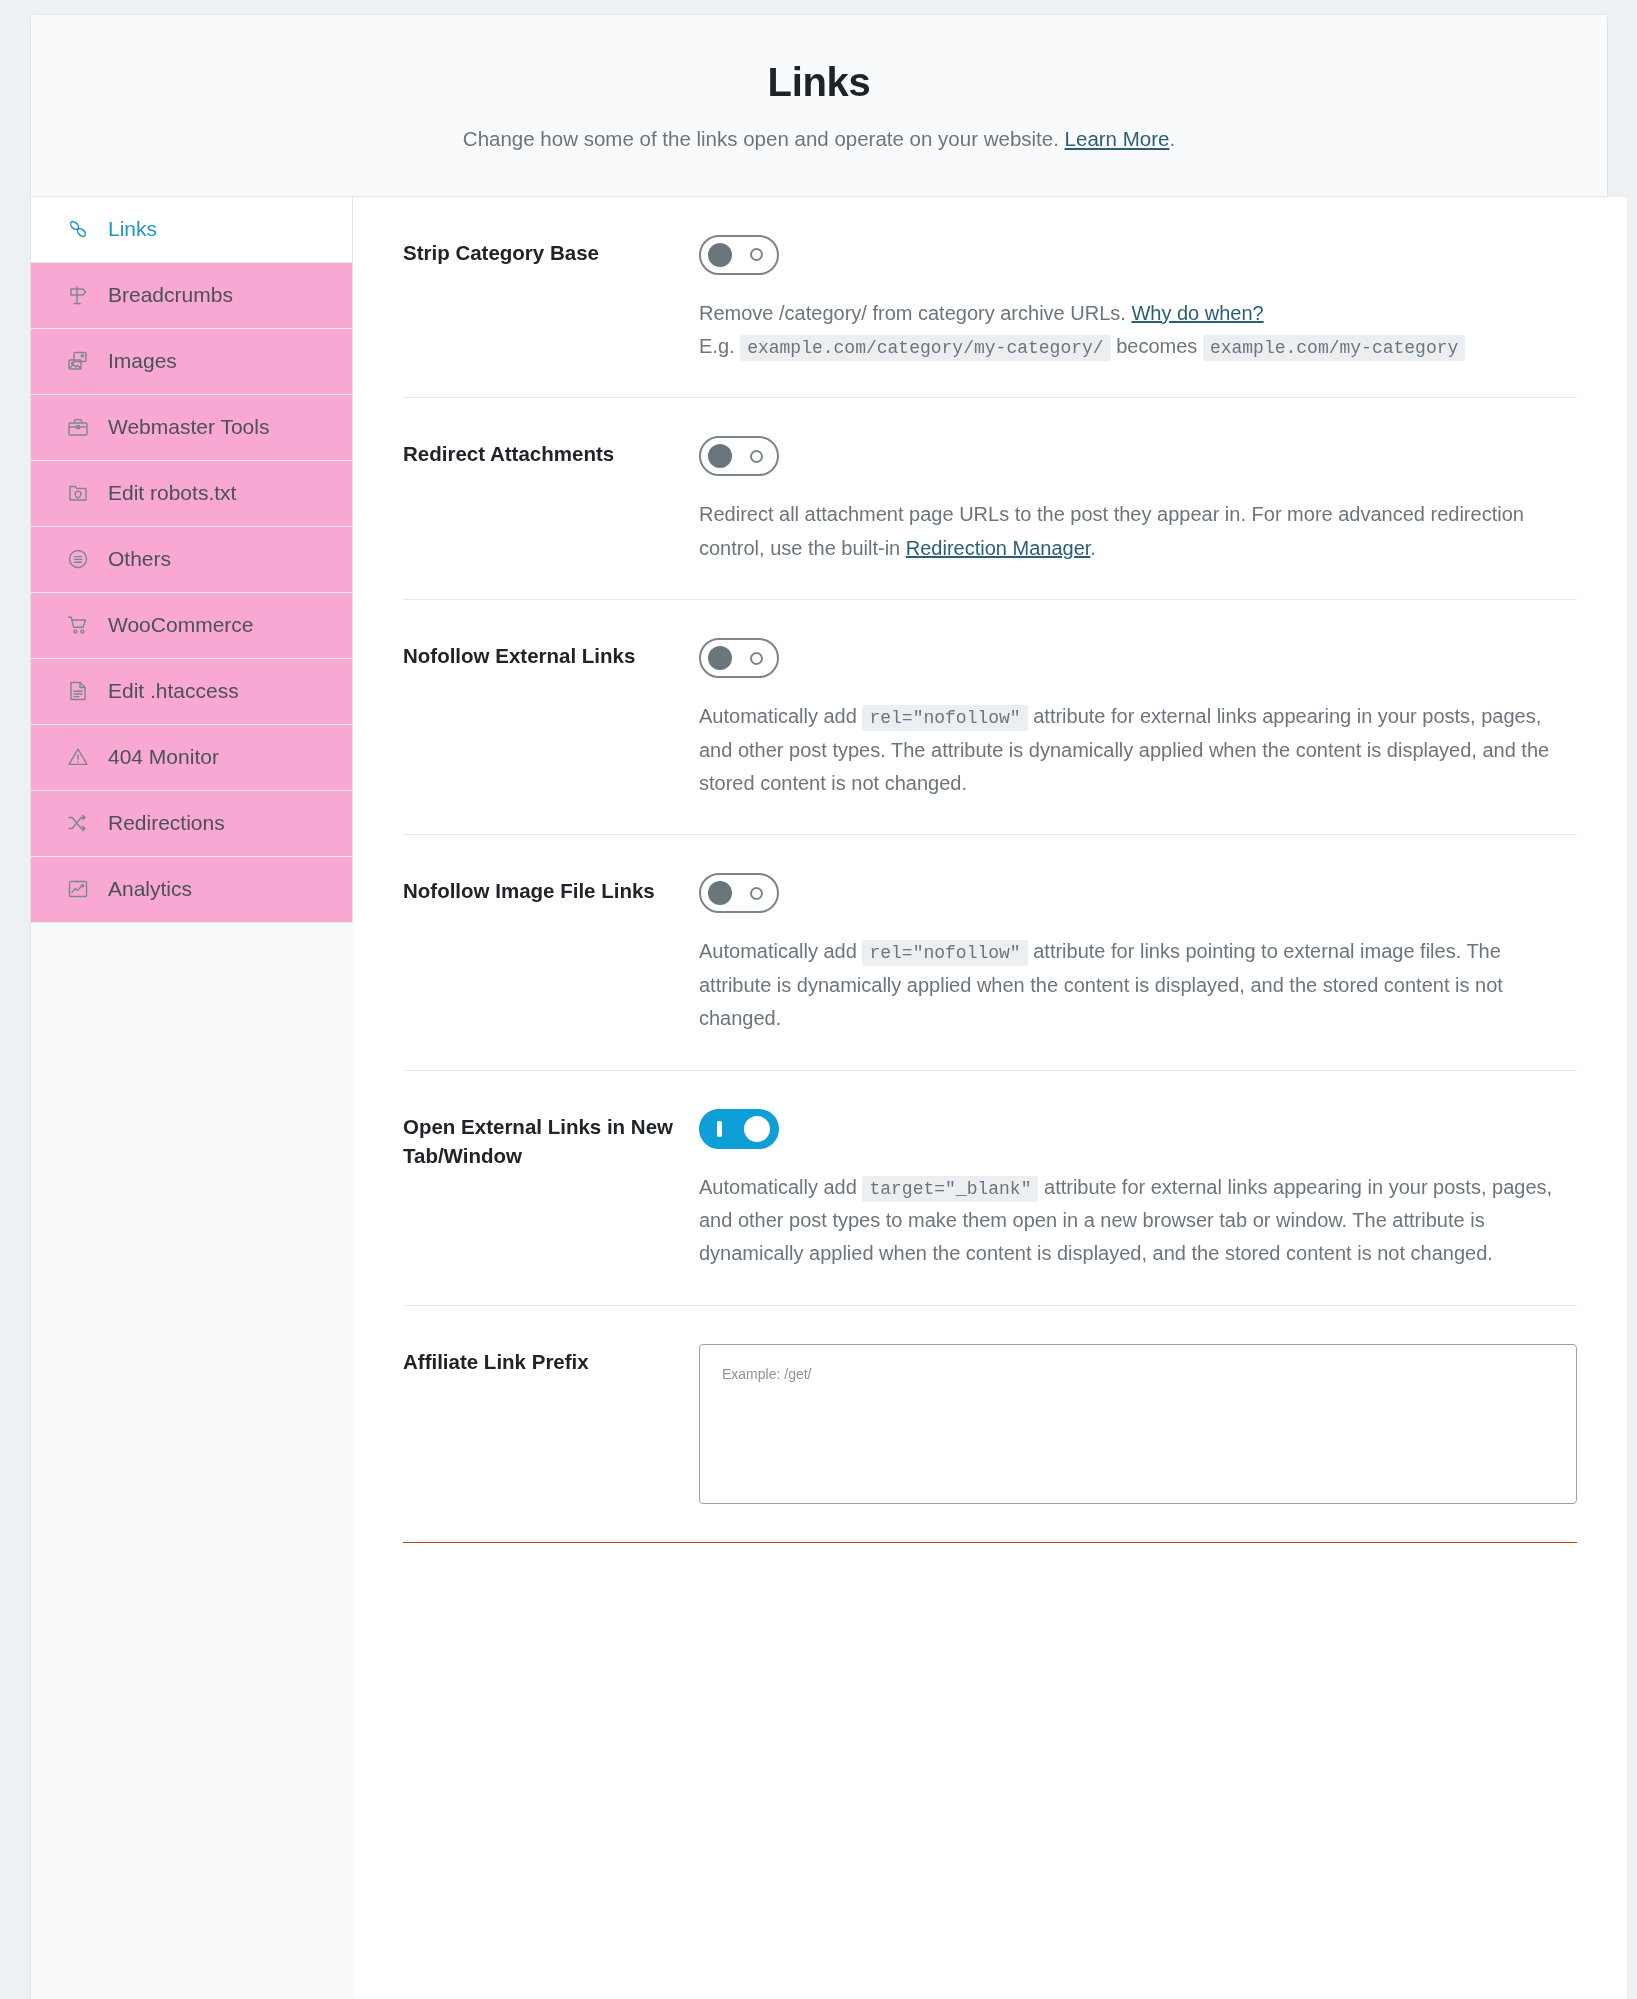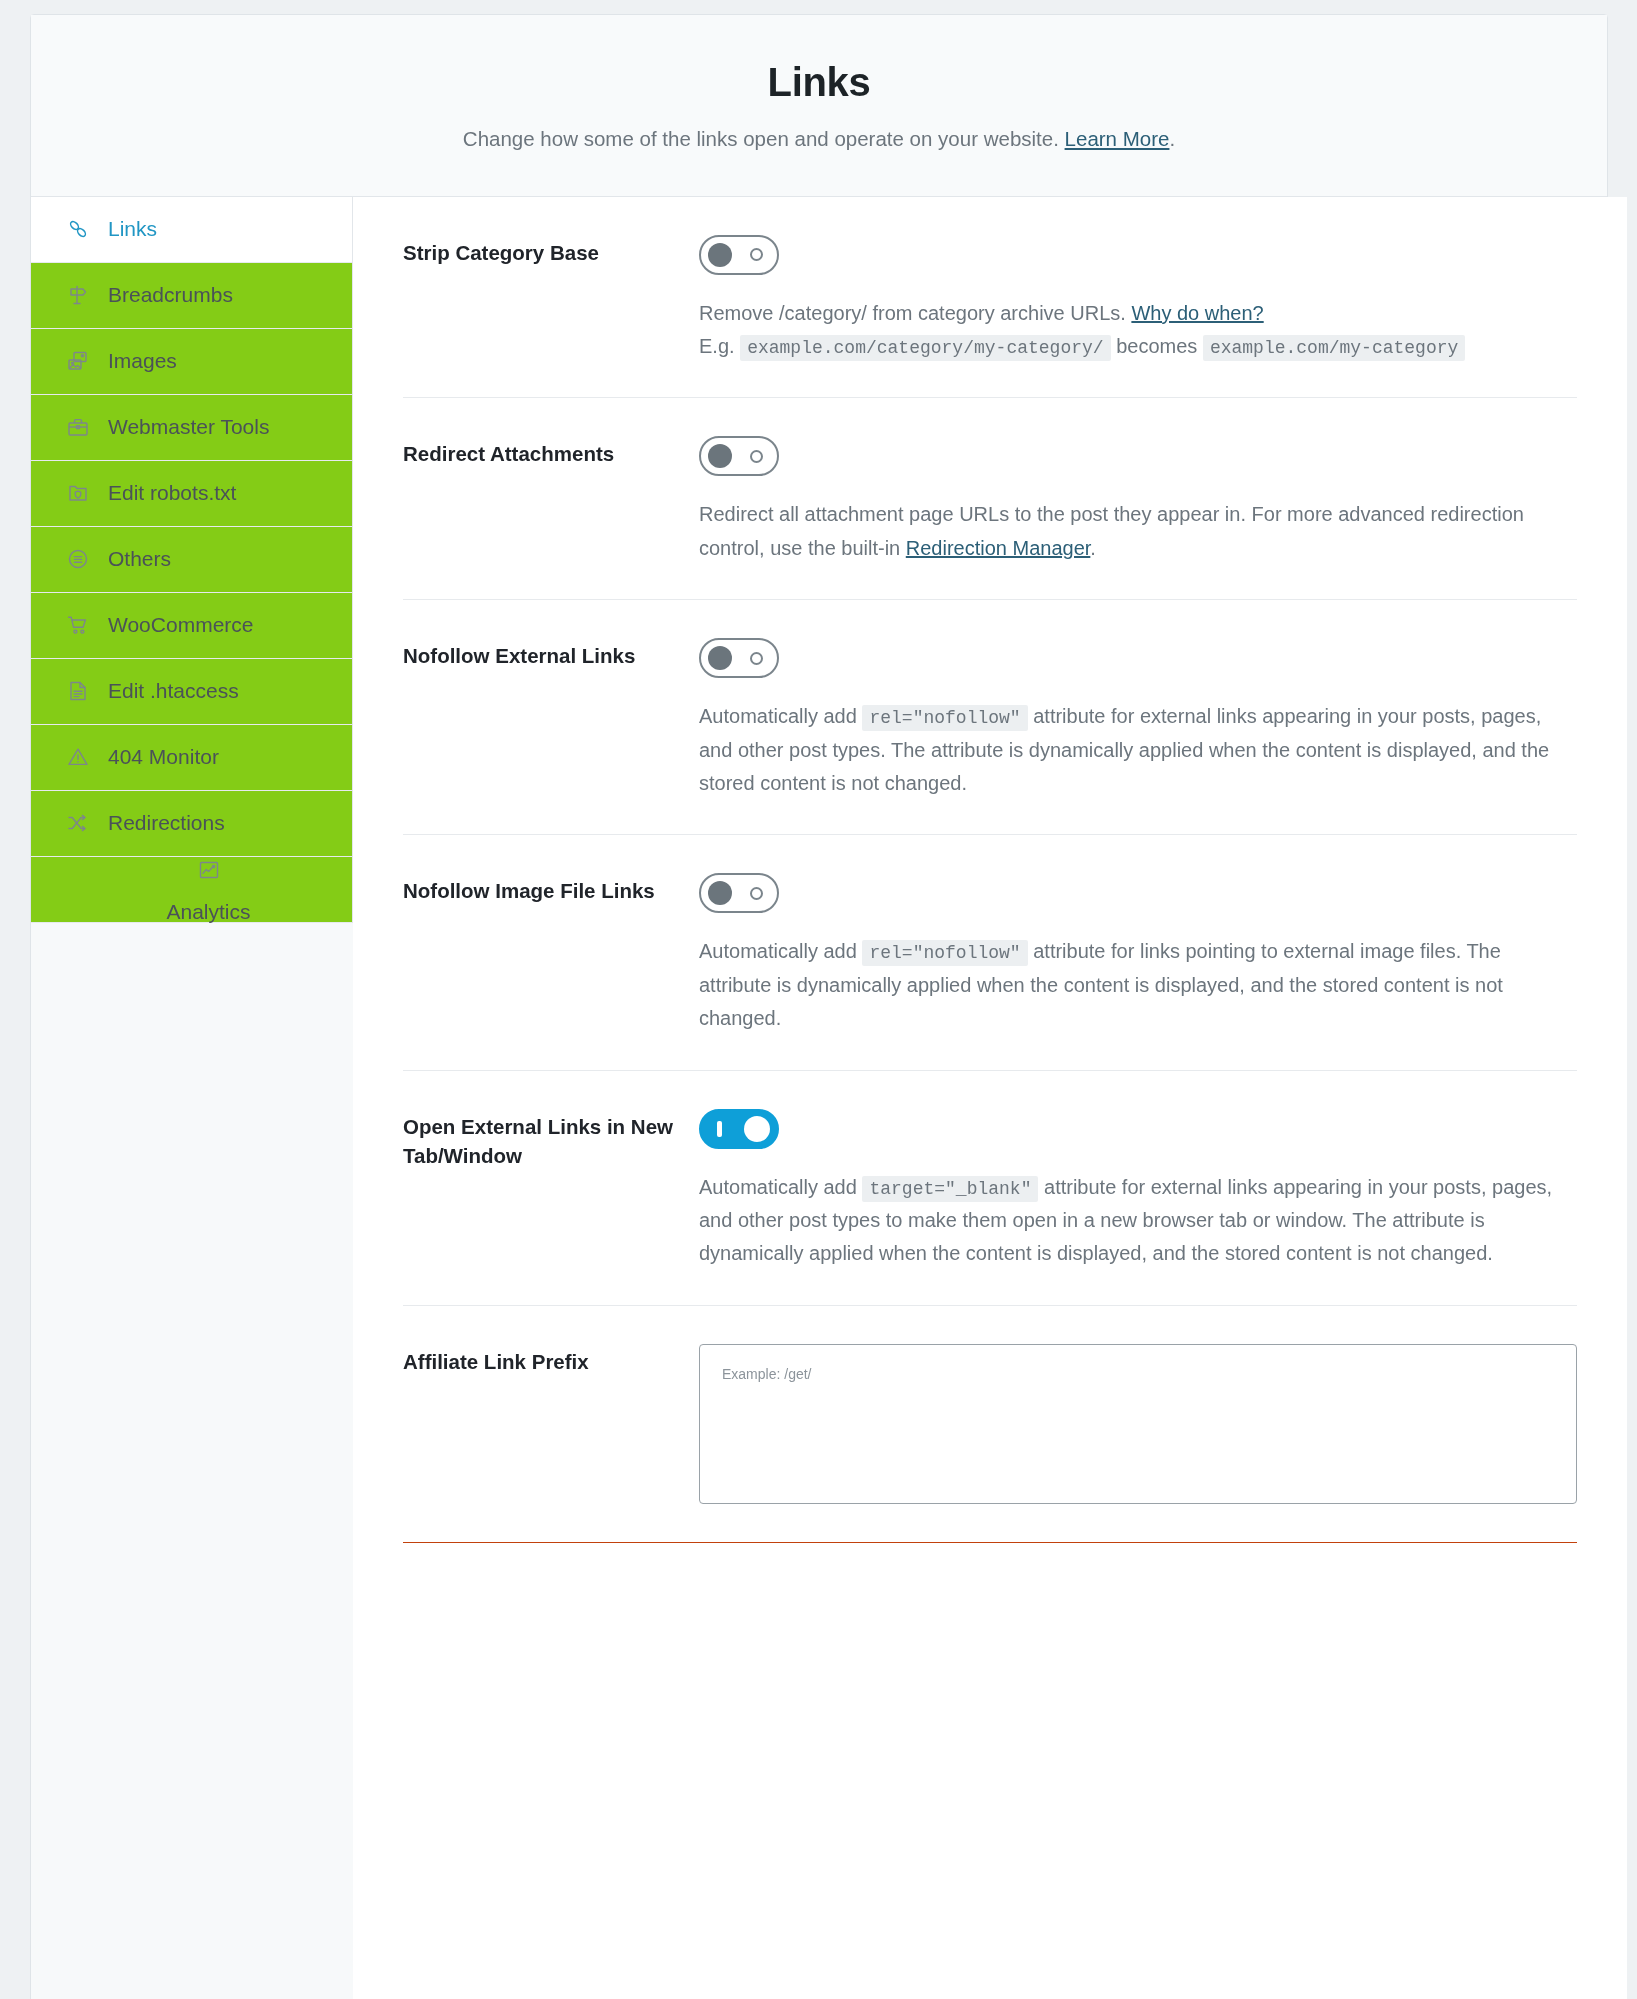--- a/index.html
+++ b/index.html
@@ -73,23 +73,23 @@
   .nav-item {
     display: flex;
     align-items: center;
     gap: 17px;
     height: 66px;
     padding: 0 0 0 34px;
     border-bottom: 1px solid #e6eaee;
     color: #4a5258;
     font-size: 21px;
     cursor: pointer;
-    background: #84cc16;
-  }
-  .nav-item:last-child { border-bottom: 1px solid #e6eaee; flex-direction: column; }
+    background: #f9a8d4;
+  }
+  .nav-item:last-child { border-bottom: 1px solid #e6eaee; }
   .nav-item.active {
     background: #ffffff;
     color: #2196c4;
     border-left: 0;
   }
   .nav-item.active .nav-label { color: #2196c4; }
   .nav-icon {
     width: 26px; height: 26px;
     flex: 0 0 26px;
     display: flex; align-items: center; justify-content: center;

